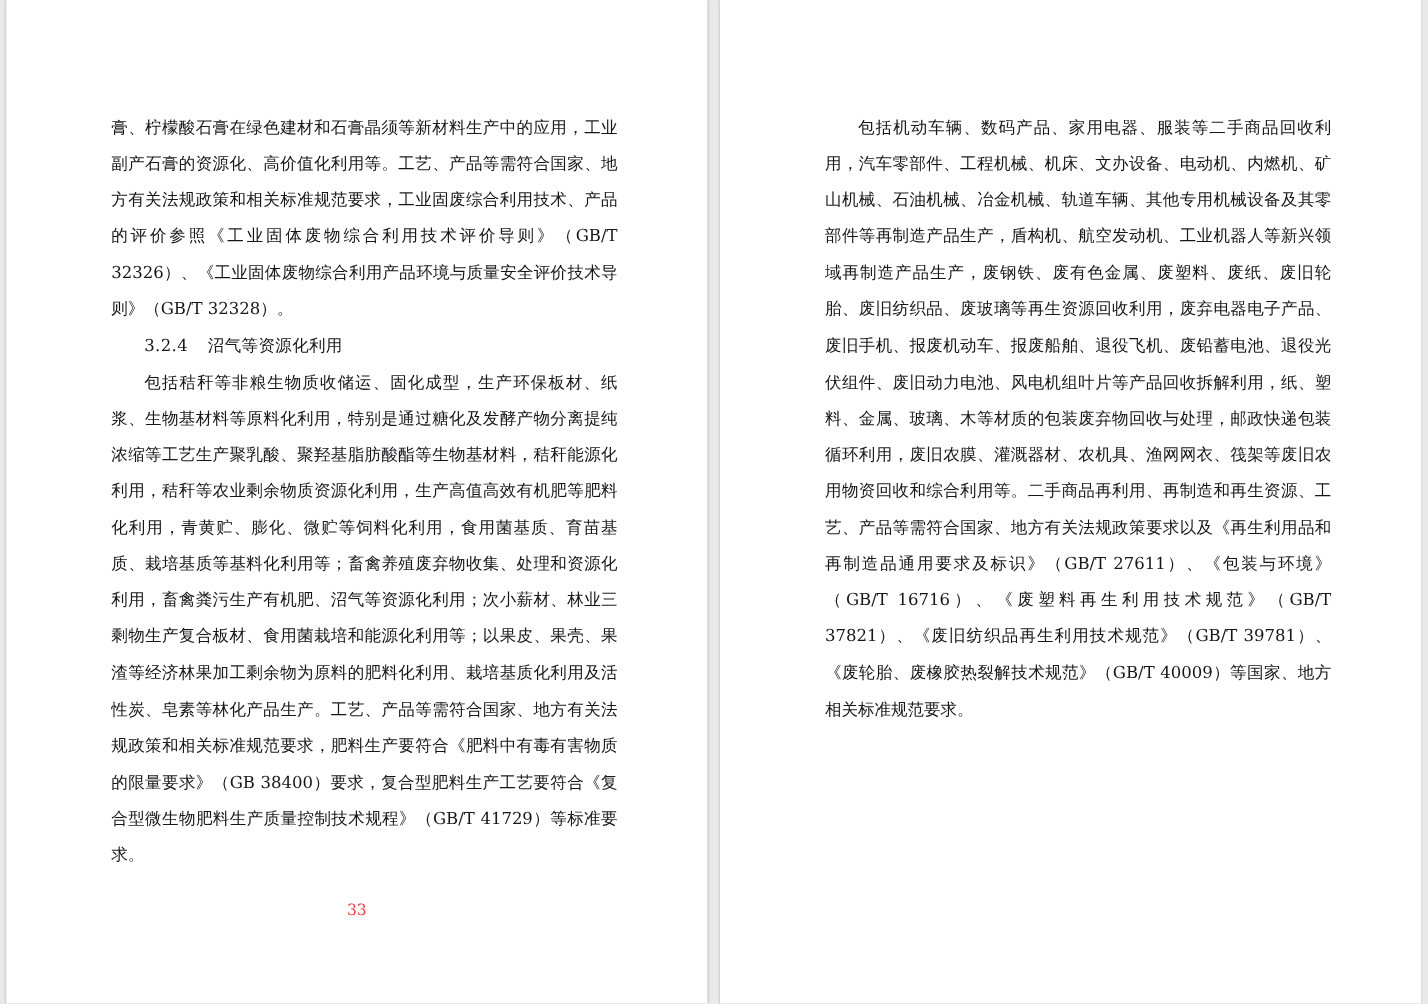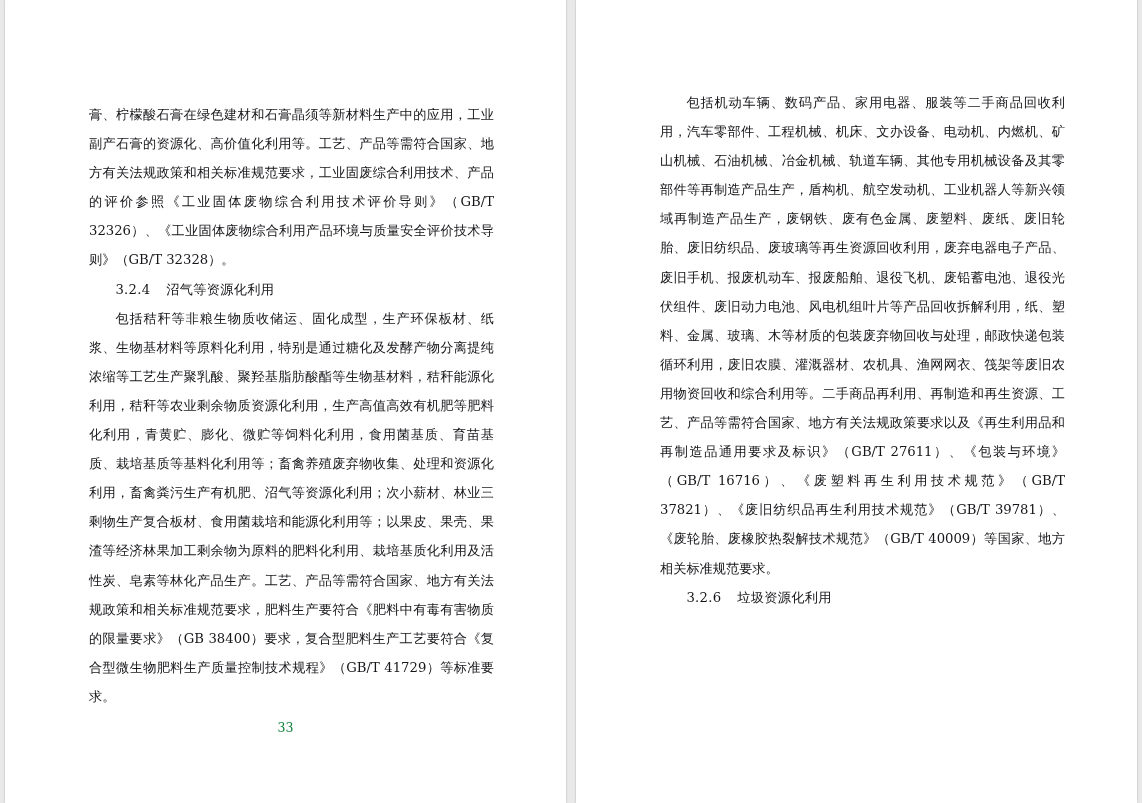--- a/index.html
+++ b/index.html
@@ -39,55 +39,53 @@
     color: #16161a;
     text-align: justify;
     text-justify: inter-character;
   }
   .para {
     margin: 0;
     text-indent: 2em;
   }
   .para.noindent {
     text-indent: 0;
-    margin-top: 12px;
   }
   .heading {
     margin: 0;
     text-indent: 2em;
     letter-spacing: 0.3px;
   }
   .heading .num {
     margin-right: 1.2em;
   }
   .page-number {
     position: absolute;
     bottom: 68px;
     left: 0;
     width: 100%;
     text-align: center;
     font-family: "DejaVu Serif", "Liberation Serif", serif;
     font-size: 12.5px;
-    color: #15803d;
+    color: #ef4444;
   }
 </style>
 </head>
 <body>
 
 <div class="viewer">
 
   <div class="page">
     <div class="page-body">
       <p class="para noindent">膏、柠檬酸石膏在绿色建材和石膏晶须等新材料生产中的应用，工业副产石膏的资源化、高价值化利用等。工艺、产品等需符合国家、地方有关法规政策和相关标准规范要求，工业固废综合利用技术、产品的评价参照《工业固体废物综合利用技术评价导则》（GB/T 32326）、《工业固体废物综合利用产品环境与质量安全评价技术导则》（GB/T 32328）。</p>
       <p class="heading"><span class="num">3.2.4</span><span>沼气等资源化利用</span></p>
       <p class="para">包括秸秆等非粮生物质收储运、固化成型，生产环保板材、纸浆、生物基材料等原料化利用，特别是通过糖化及发酵产物分离提纯浓缩等工艺生产聚乳酸、聚羟基脂肪酸酯等生物基材料，秸秆能源化利用，秸秆等农业剩余物质资源化利用，生产高值高效有机肥等肥料化利用，青黄贮、膨化、微贮等饲料化利用，食用菌基质、育苗基质、栽培基质等基料化利用等；畜禽养殖废弃物收集、处理和资源化利用，畜禽粪污生产有机肥、沼气等资源化利用；次小薪材、林业三剩物生产复合板材、食用菌栽培和能源化利用等；以果皮、果壳、果渣等经济林果加工剩余物为原料的肥料化利用、栽培基质化利用及活性炭、皂素等林化产品生产。工艺、产品等需符合国家、地方有关法规政策和相关标准规范要求，肥料生产要符合《肥料中有毒有害物质的限量要求》（GB 38400）要求，复合型肥料生产工艺要符合《复合型微生物肥料生产质量控制技术规程》（GB/T 41729）等标准要求。</p>
     </div>
     <div class="page-number">33</div>
   </div>
 
   <div class="page">
     <div class="page-body">
       <p class="para">包括机动车辆、数码产品、家用电器、服装等二手商品回收利用，汽车零部件、工程机械、机床、文办设备、电动机、内燃机、矿山机械、石油机械、冶金机械、轨道车辆、其他专用机械设备及其零部件等再制造产品生产，盾构机、航空发动机、工业机器人等新兴领域再制造产品生产，废钢铁、废有色金属、废塑料、废纸、废旧轮胎、废旧纺织品、废玻璃等再生资源回收利用，废弃电器电子产品、废旧手机、报废机动车、报废船舶、退役飞机、废铅蓄电池、退役光伏组件、废旧动力电池、风电机组叶片等产品回收拆解利用，纸、塑料、金属、玻璃、木等材质的包装废弃物回收与处理，邮政快递包装循环利用，废旧农膜、灌溉器材、农机具、渔网网衣、筏架等废旧农用物资回收和综合利用等。二手商品再利用、再制造和再生资源、工艺、产品等需符合国家、地方有关法规政策要求以及《再生利用品和再制造品通用要求及标识》（GB/T 27611）、《包装与环境》（GB/T 16716）、《废塑料再生利用技术规范》（GB/T 37821）、《废旧纺织品再生利用技术规范》（GB/T 39781）、《废轮胎、废橡胶热裂解技术规范》（GB/T 40009）等国家、地方相关标准规范要求。</p>
-      <p class="heading"><span class="num">3.2.6</span><span>垃圾资源化利用</span></p>
     </div>
   </div>
 
 </div>
 
 </body></html>

